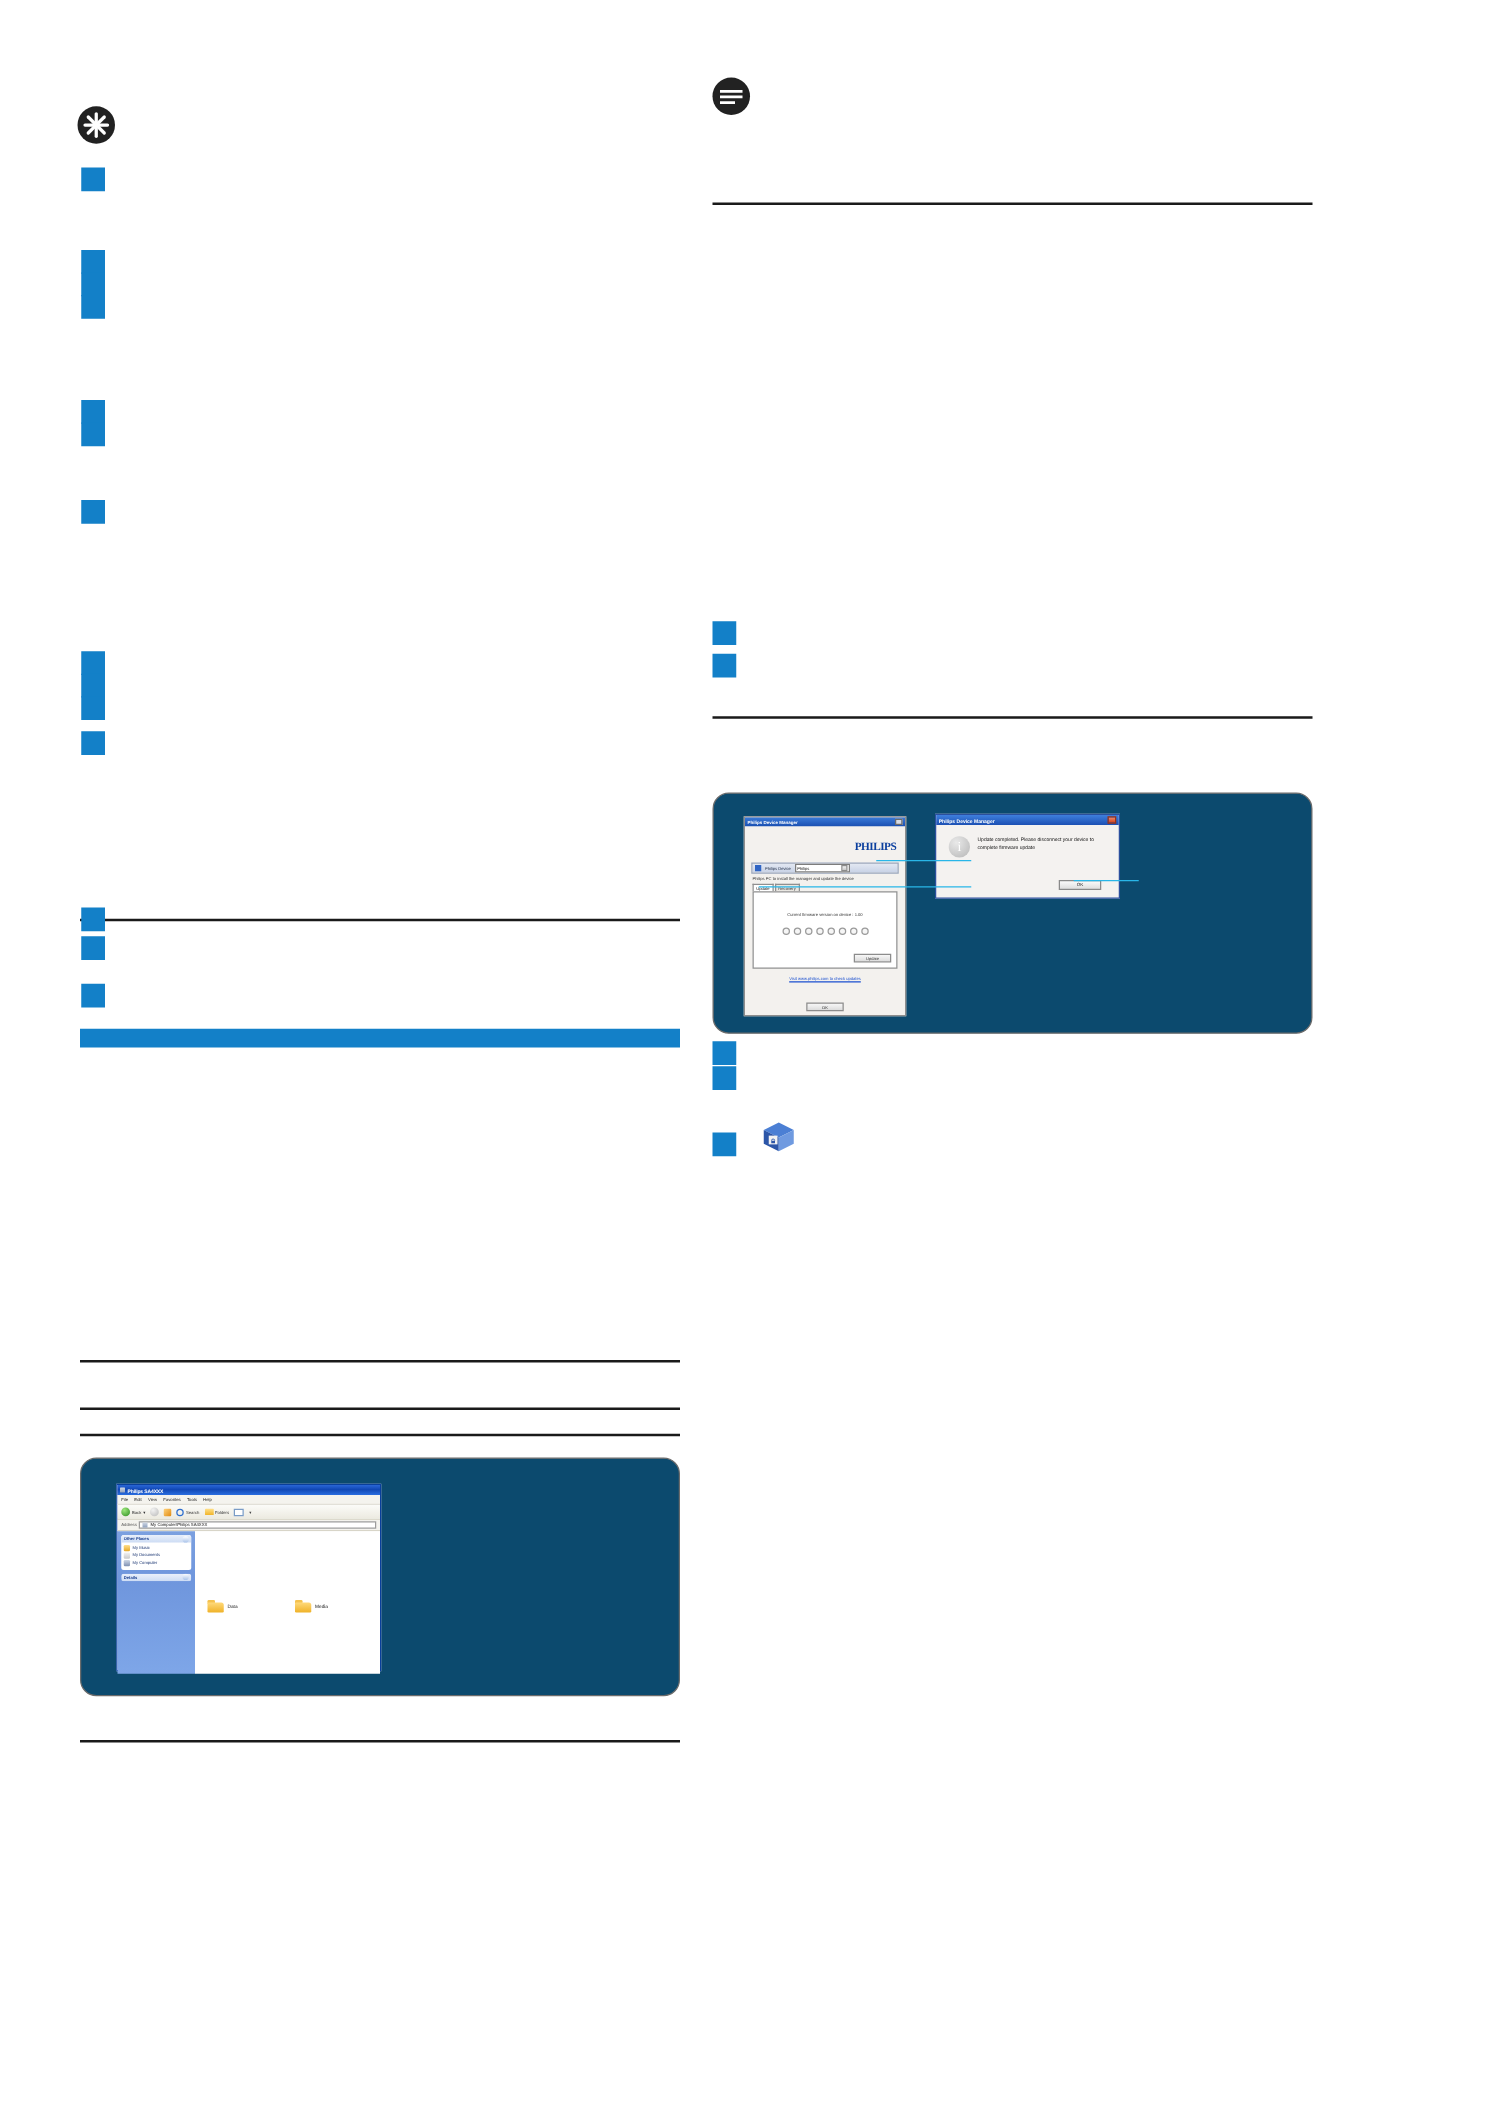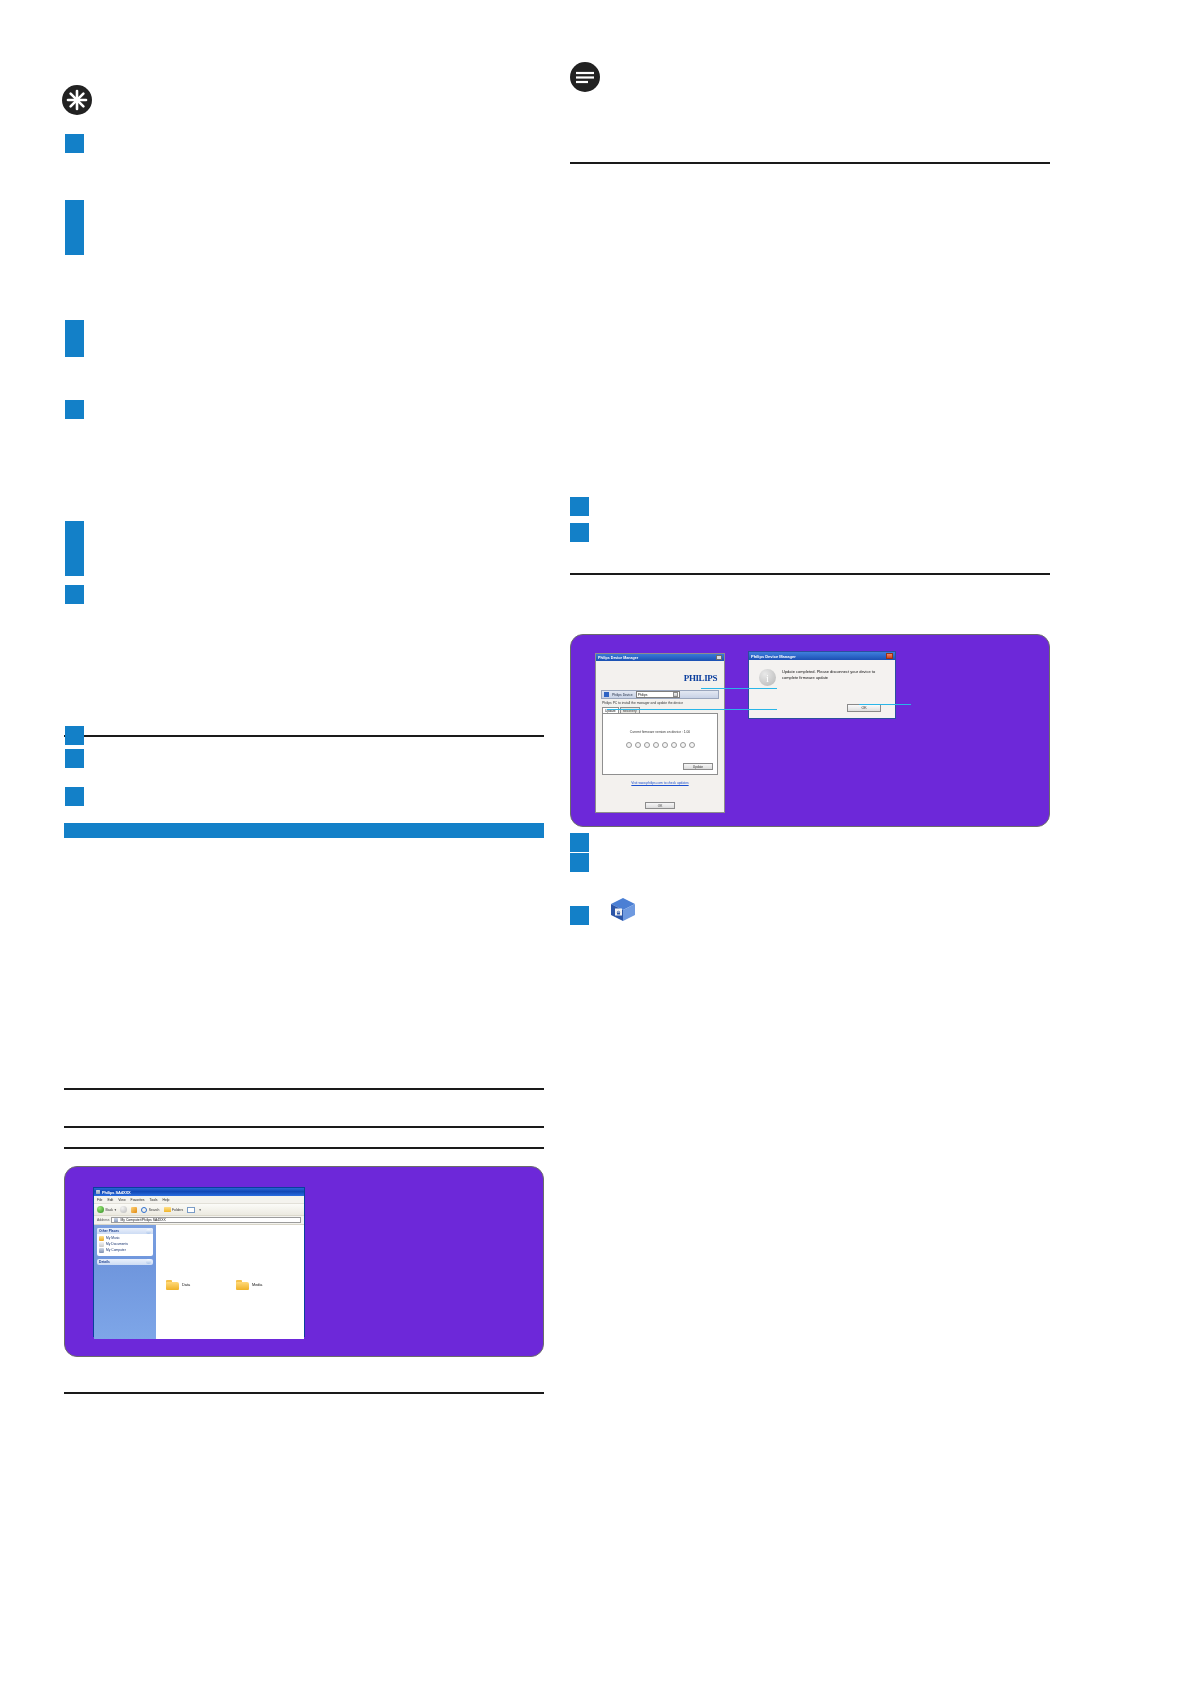--- a/index.html
+++ b/index.html
@@ -9,21 +9,21 @@
   
   .step{position:absolute;width:19px;height:19px;background:#1380c8;}
   
   .topicicon{position:absolute;width:30px;height:30px;border-radius:50%;background:#222;}
   .topicicon svg{display:block;width:30px;height:30px;}
 
   
   .rule{position:absolute;background:#1a1a1a;height:2px;}
 
   
-  .figbox{position:absolute;border:1px solid #6b6b6b;border-radius:13px;box-sizing:border-box;background:#6d28d9;}
+  .figbox{position:absolute;border:1px solid #6b6b6b;border-radius:13px;box-sizing:border-box;background:#0c4a6e;}
 
   
   .xpwin{position:absolute;box-sizing:border-box;background:#fff;border:1px solid #0a3f9b;}
   .xptitle{height:8px;background:linear-gradient(180deg,#2a66d6 0%,#1148b5 45%,#2a6de0 100%);
            display:flex;align-items:center;padding:0 2px;gap:2px;}
   .xptitle .tt{color:#fff;font-size:4px;font-weight:bold;white-space:nowrap;letter-spacing:-.1px;}
   .xpmenu{height:7px;background:#f4f3ee;display:flex;align-items:center;gap:5px;padding:0 3px;border-bottom:1px solid #e2e0d8;}
   .xpmenu span{font-size:3.4px;color:#222;}
   .xptool{height:11px;background:linear-gradient(180deg,#fbfbf8,#eceae0);display:flex;align-items:center;gap:4px;padding:0 3px;border-bottom:1px solid #dcd9cc;}
   .xptool .tbtn{display:flex;align-items:center;gap:1.5px;font-size:3.4px;color:#333;}

